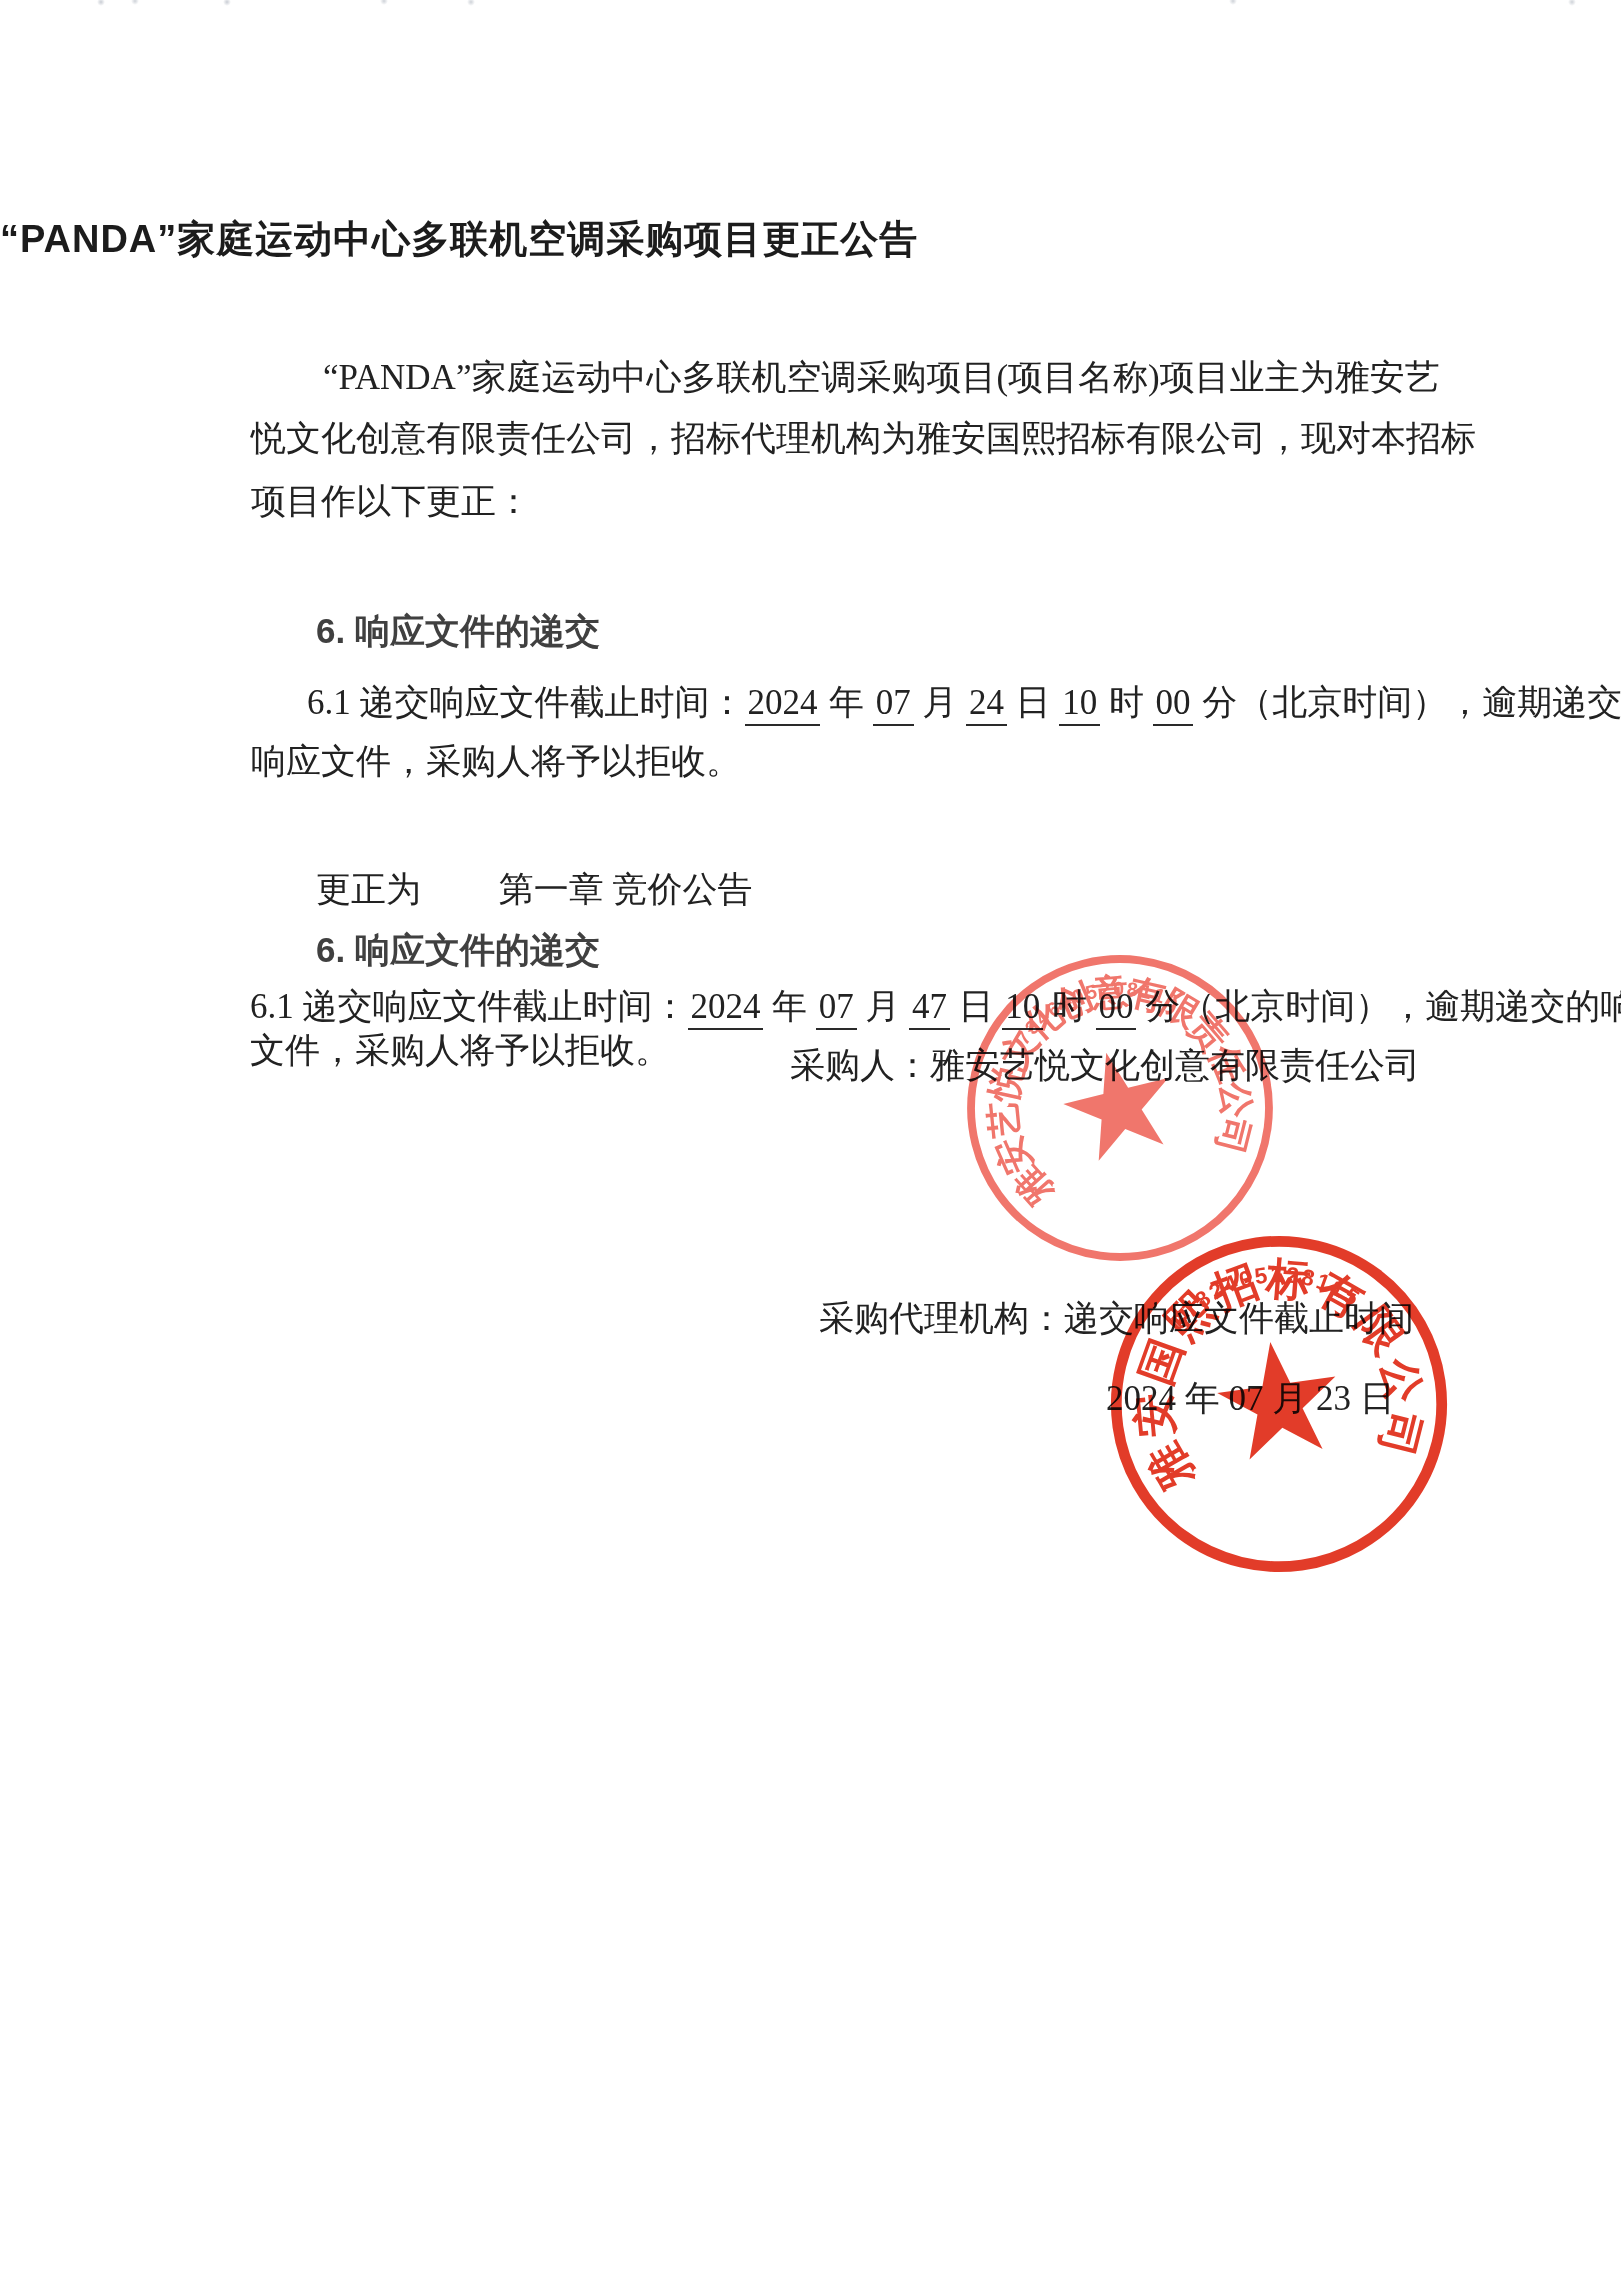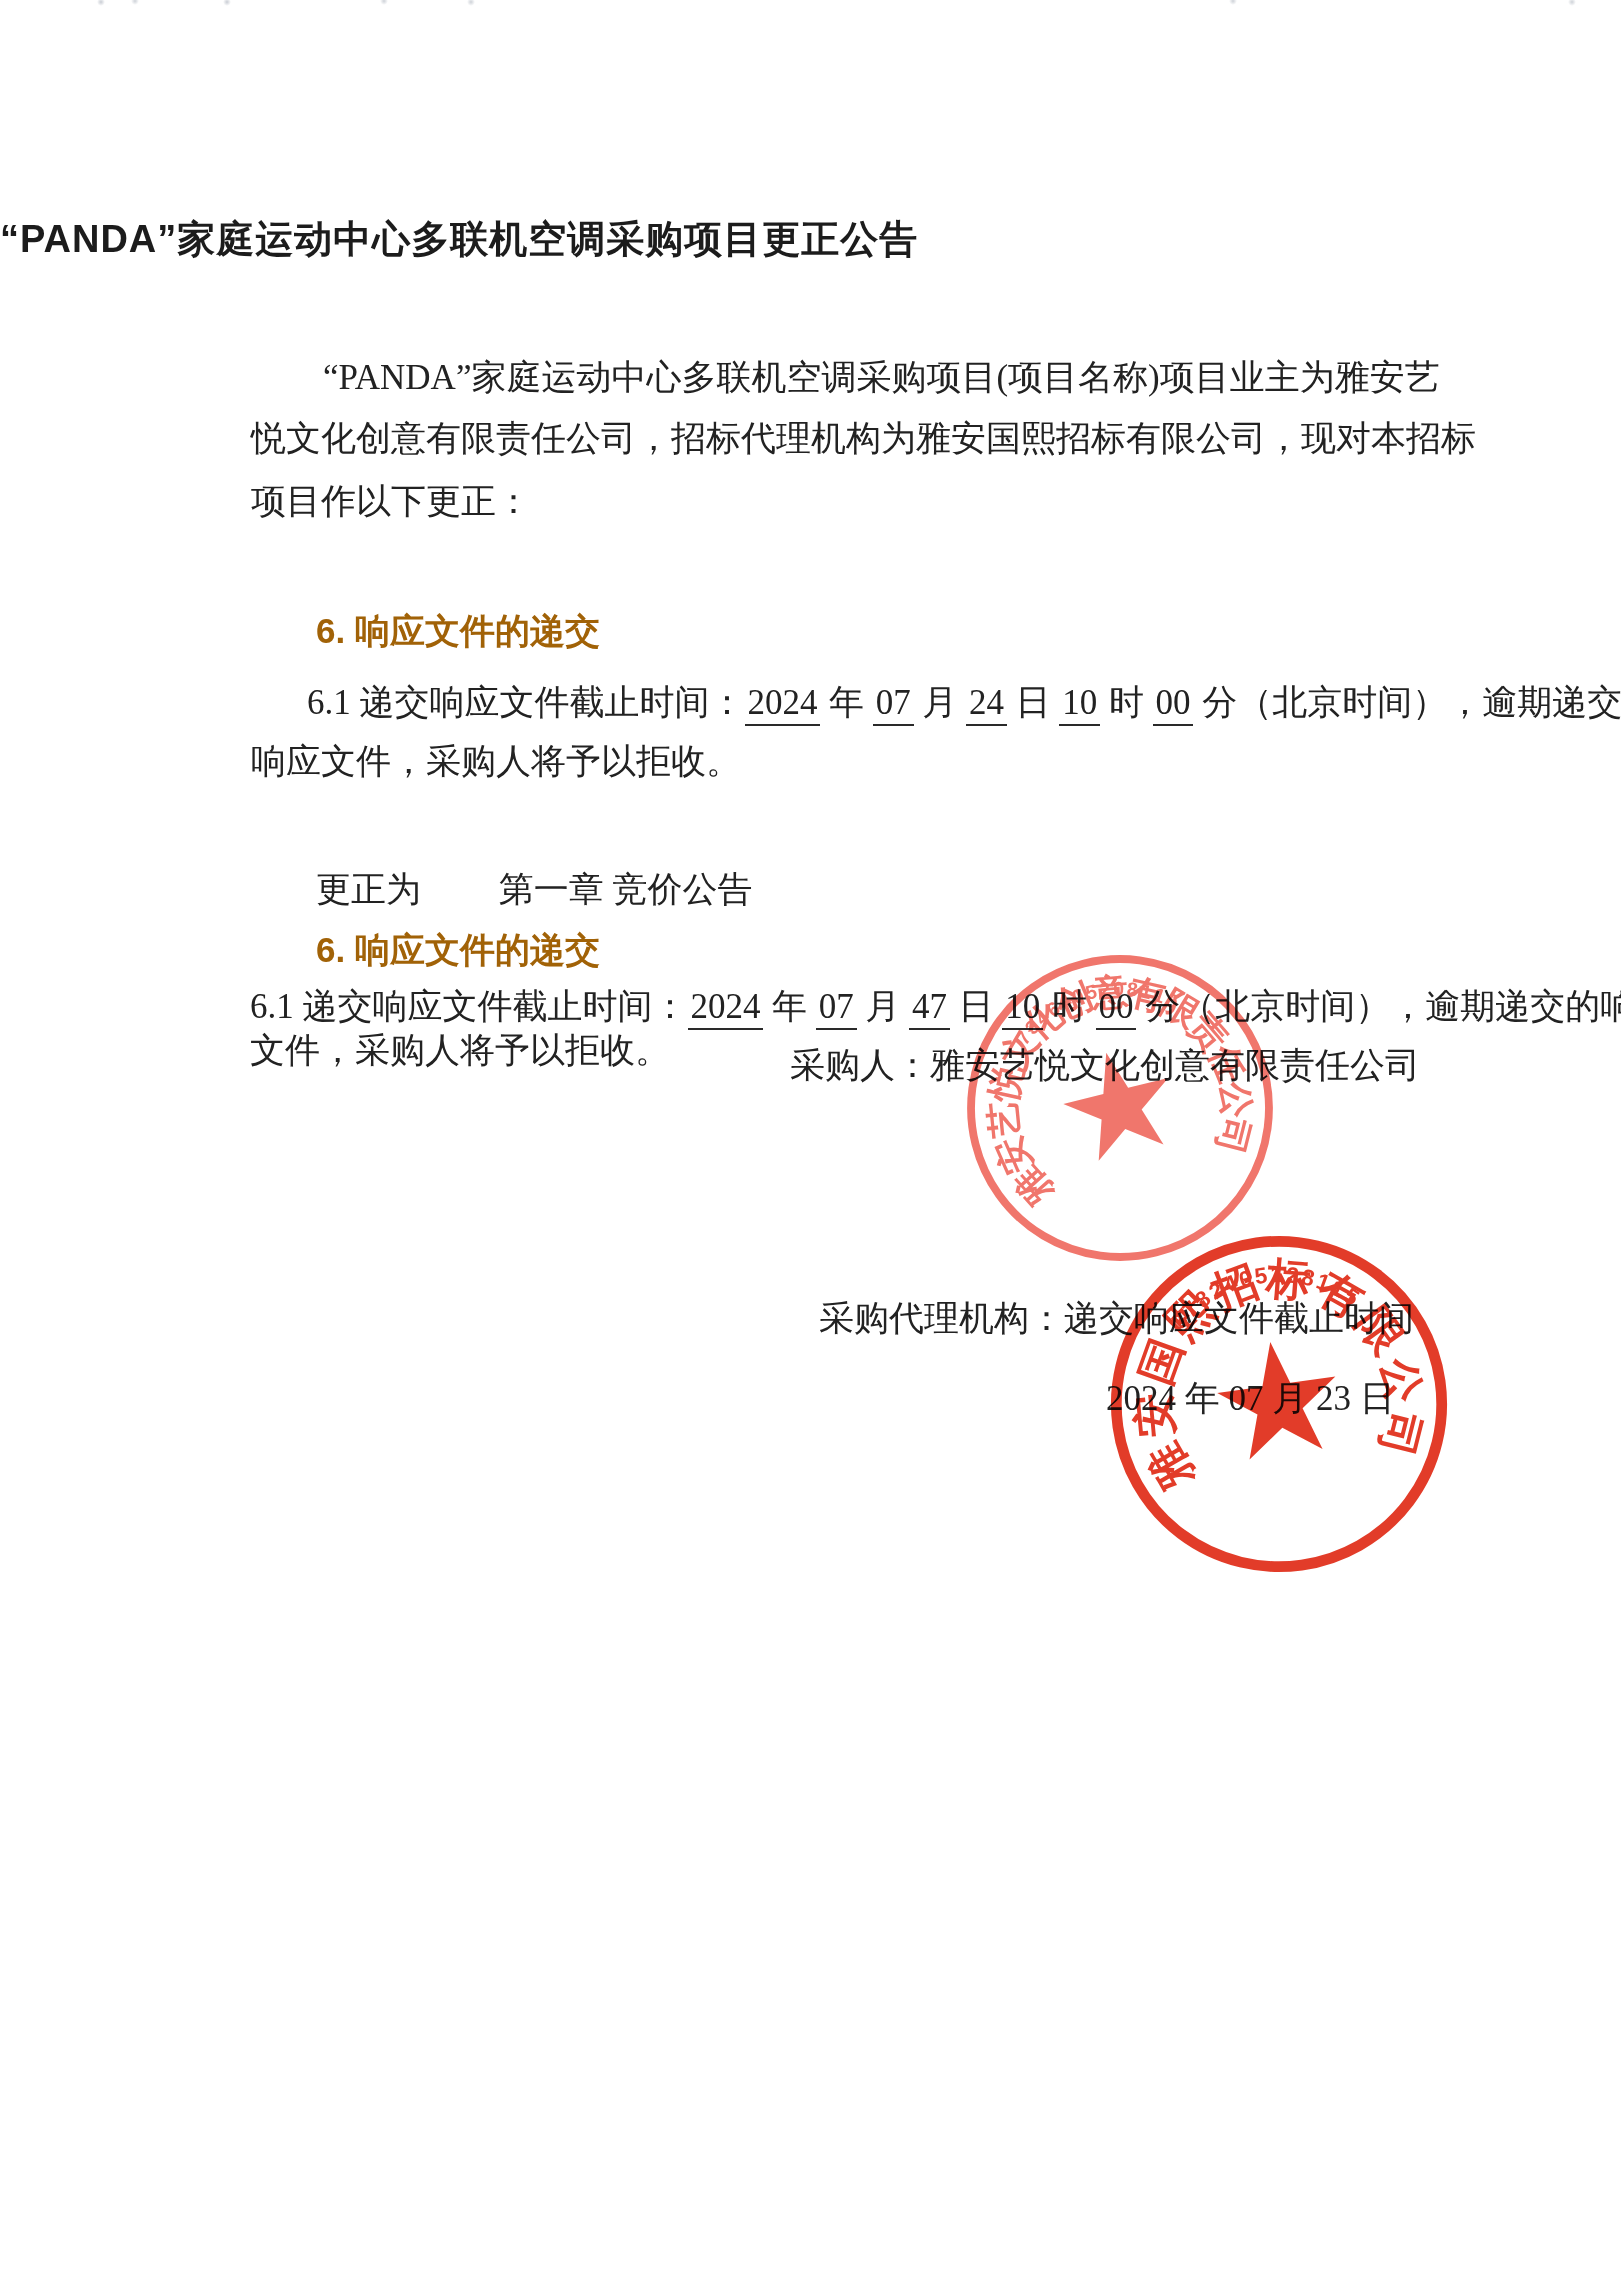--- a/index.html
+++ b/index.html
@@ -20,21 +20,21 @@
   }
   .body-line{font-size:35px;letter-spacing:0;}
   .intro-1{left:323px;top:360px;}
   .intro-2{left:251px;top:421px;}
   .intro-3{left:251px;top:484px;}
   .row-original{left:316px;top:549px;}
   .row-corrected{left:316px;top:872px;}
   .chapter-gap{display:inline-block;margin-left:69px;}
   .sec-heading{
     font-family:"Liberation Sans", sans-serif;
-    font-weight:bold;font-size:35px;color:#a16207;
+    font-weight:bold;font-size:35px;color:#404040;
   }
   .heading-1{left:316px;top:613px;}
   .heading-2{left:316px;top:932px;}
   .clause1-l1{left:307px;top:685px;}
   .clause1-l2{left:251px;top:744px;}
   .clause2-l1{left:250px;top:989px;}
   .clause2-l2{left:250px;top:1033px;}
   .buyer-line{left:790px;top:1048px;}
   .agency-line{left:819px;top:1301px;}
   .date-line{left:1106px;top:1381px;}

